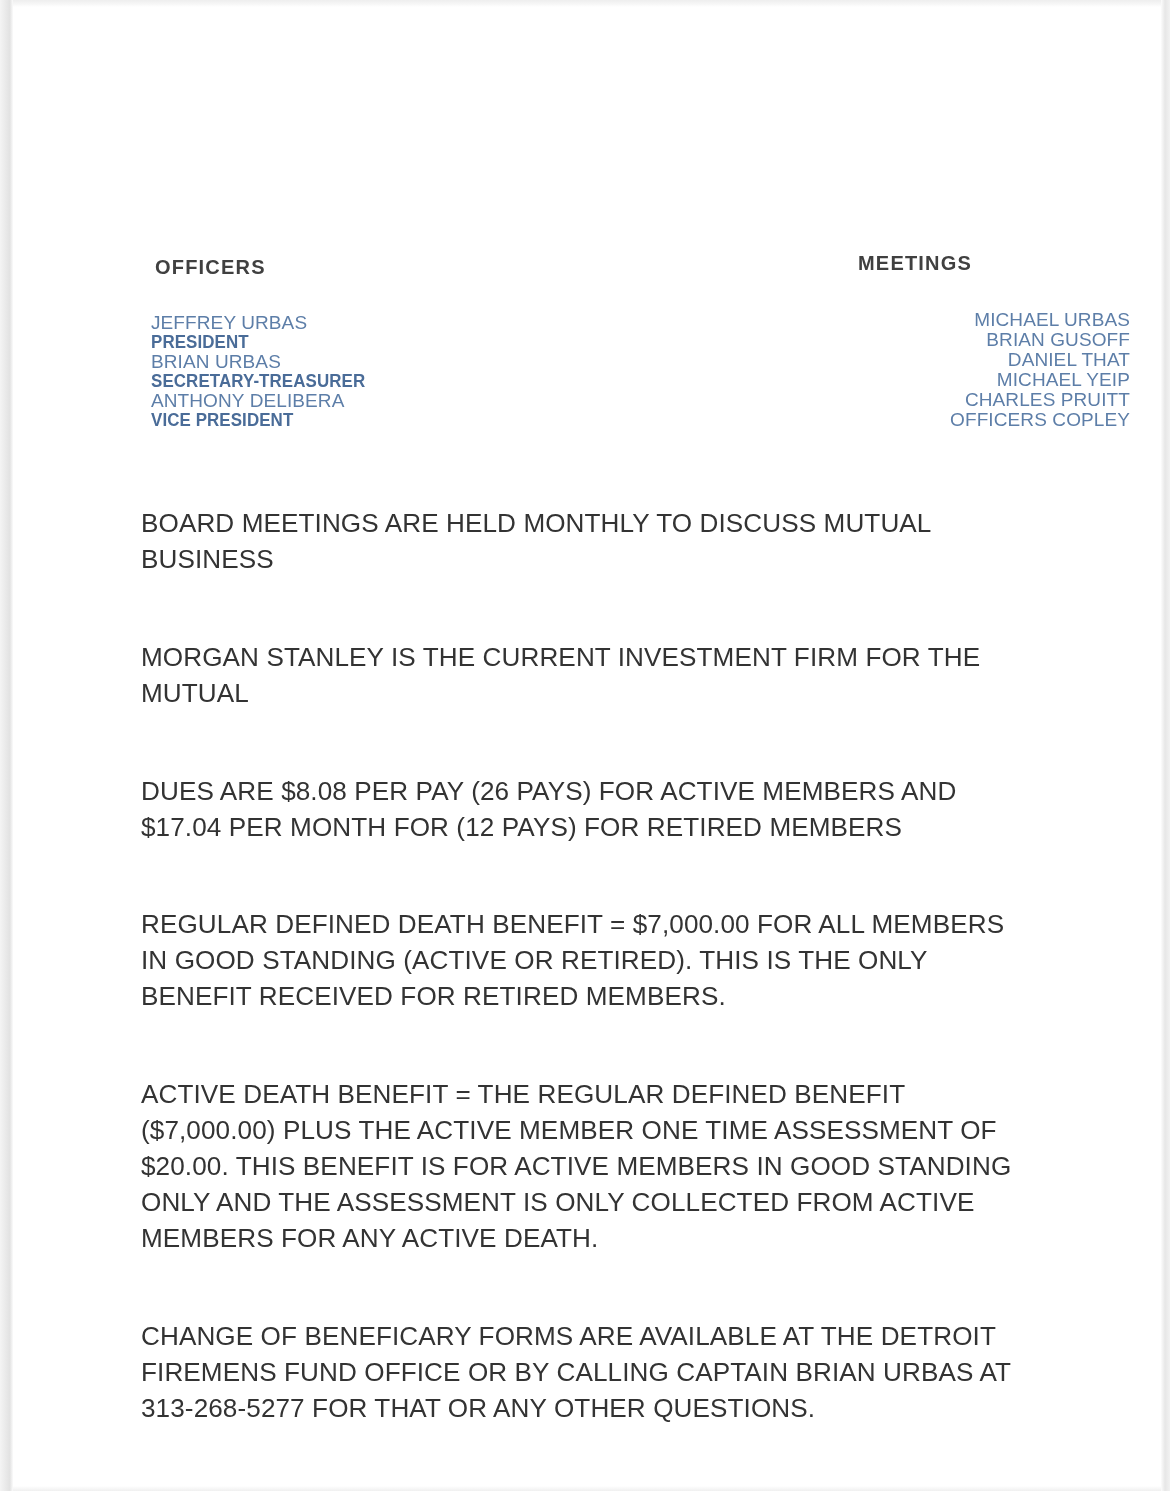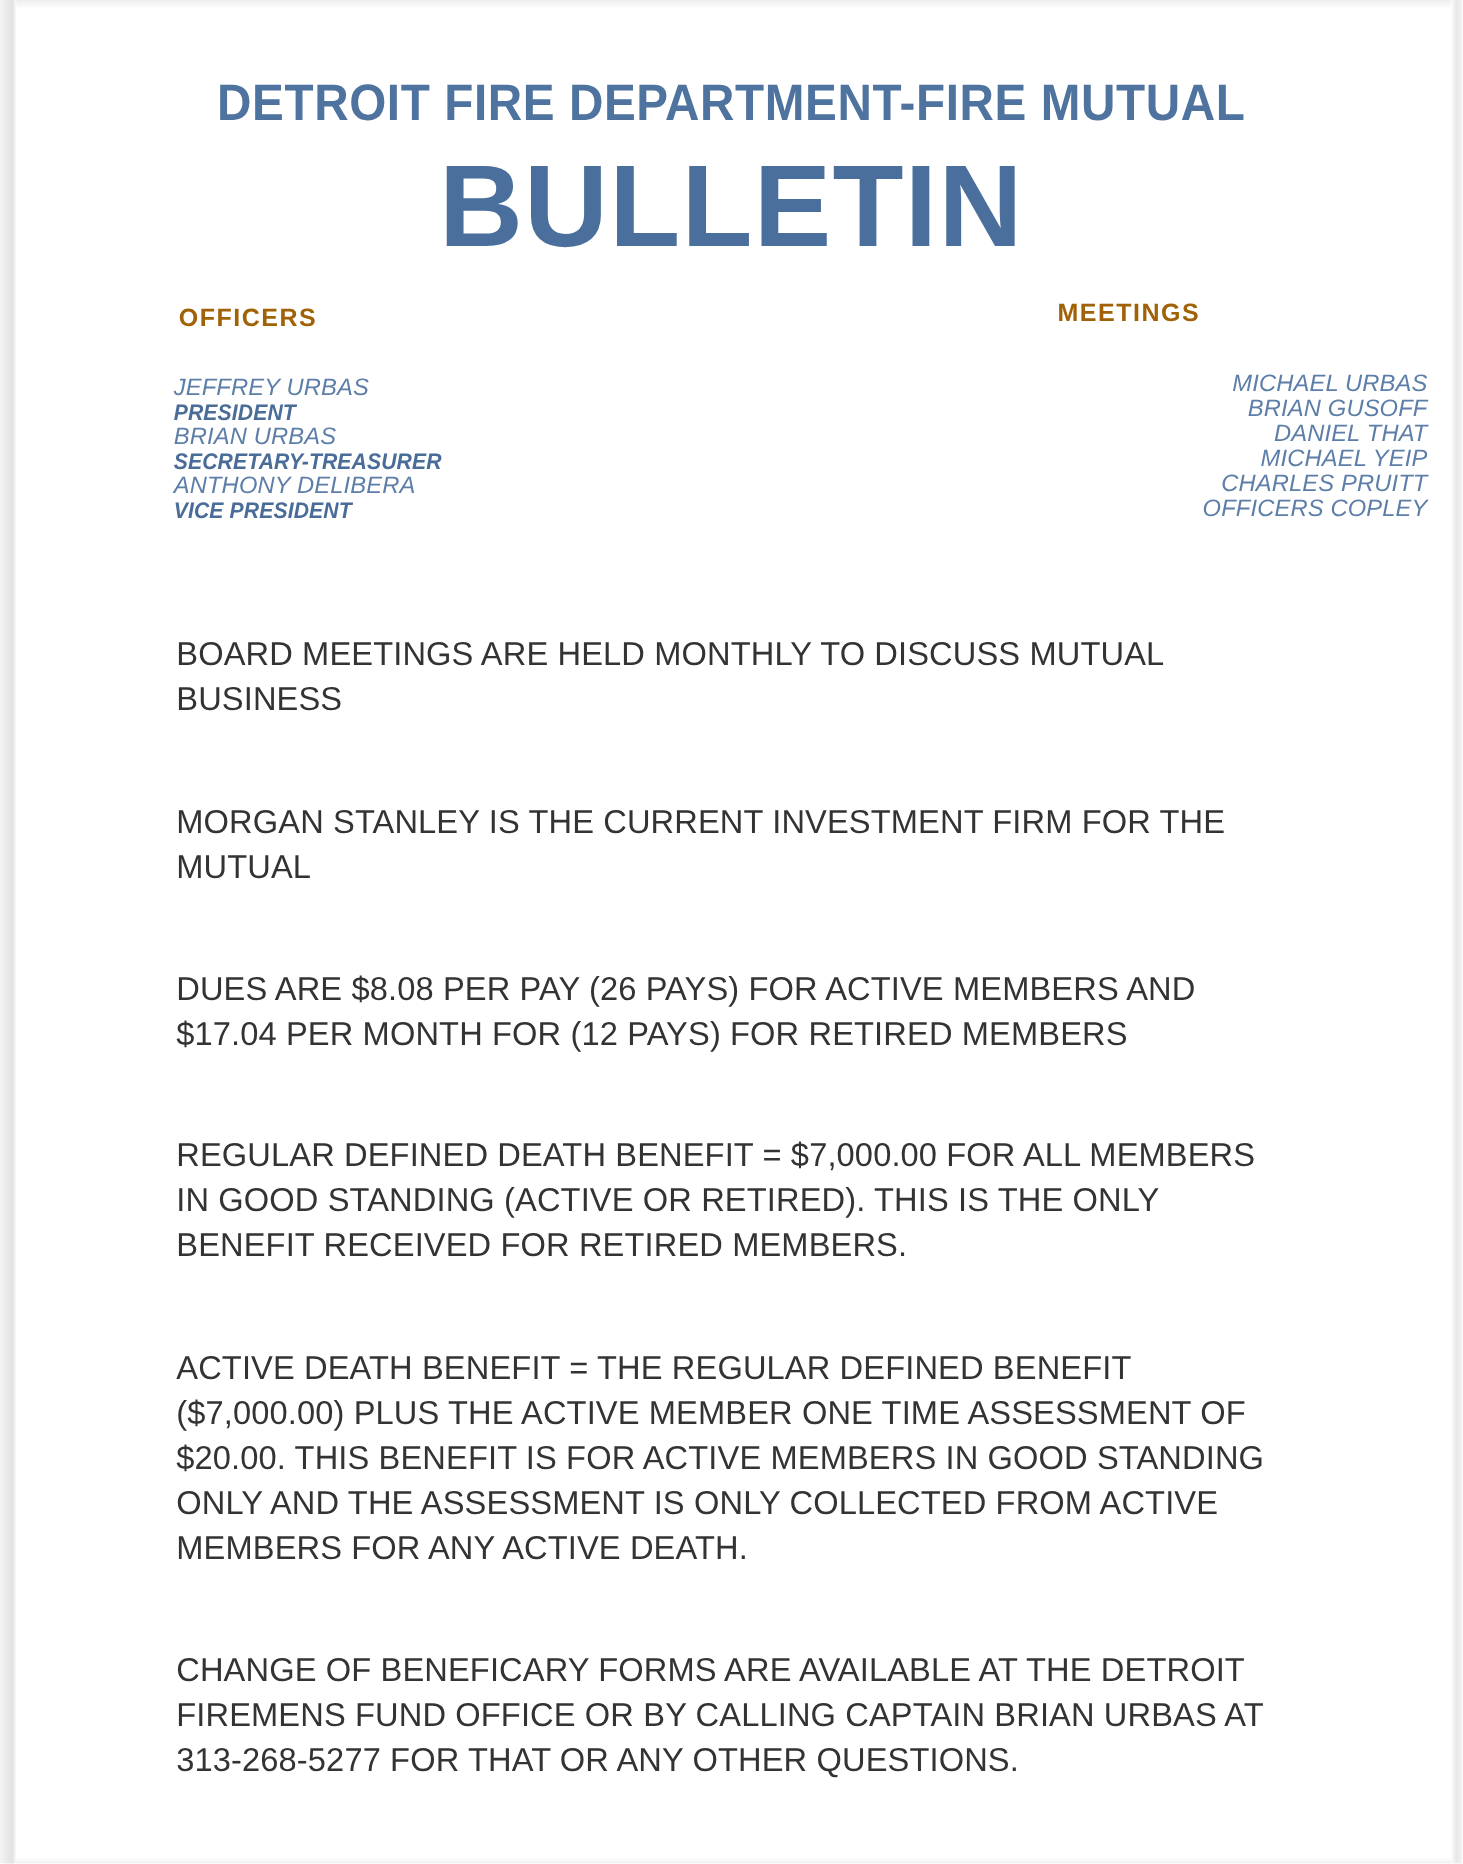--- a/index.html
+++ b/index.html
@@ -83,29 +83,28 @@
     position: absolute;
     left: 842px;
     top: 237px;
     width: 300px;
   }
   .roster-heading {
     font-family: "Liberation Sans", sans-serif;
     font-weight: bold;
     font-size: 20px;
     letter-spacing: 1.2px;
-    color: #a16207;
+    color: #404040;
     line-height: 1.0;
-    margin: 4px;
+    margin: 16px;
   }
   .roster-list {
-    margin: 0;
+    margin: 12px;
     padding: 0;
     list-style: none;
-    font-style: italic;
   }
   .officers-block .roster-list { margin-top: 36px; }
   .trustees-block .roster-list { margin-top: 37px; text-align: right; }
 
   .roster-name {
     font-family: "Liberation Sans", sans-serif;
     font-weight: normal;
     font-size: 19px;
     letter-spacing: 0.1px;
     color: #5d7ea8;
@@ -151,24 +150,20 @@
 </head>
 <body>
 
 <div id="page">
 
   <div class="scan-edge-left"></div>
   <div class="scan-edge-right"></div>
   <div class="scan-edge-top"></div>
   <div class="scan-edge-bottom"></div>
 
-  <div class="masthead">
-    <div class="org-line">DETROIT FIRE DEPARTMENT-FIRE MUTUAL</div>
-    <div class="bulletin-line">BULLETIN</div>
-  </div>
 
   <div class="officers-block">
     <div class="roster-heading">OFFICERS</div>
     <ul class="roster-list">
       <li>
         <div class="roster-name">JEFFREY URBAS</div>
         <div class="roster-title">PRESIDENT</div>
       </li>
       <li>
         <div class="roster-name">BRIAN URBAS</div>

